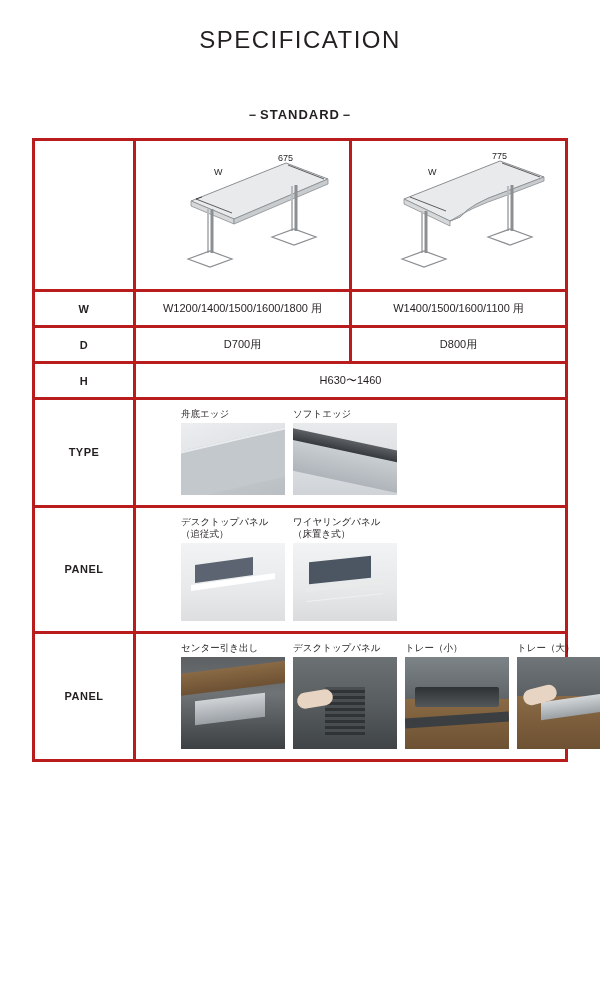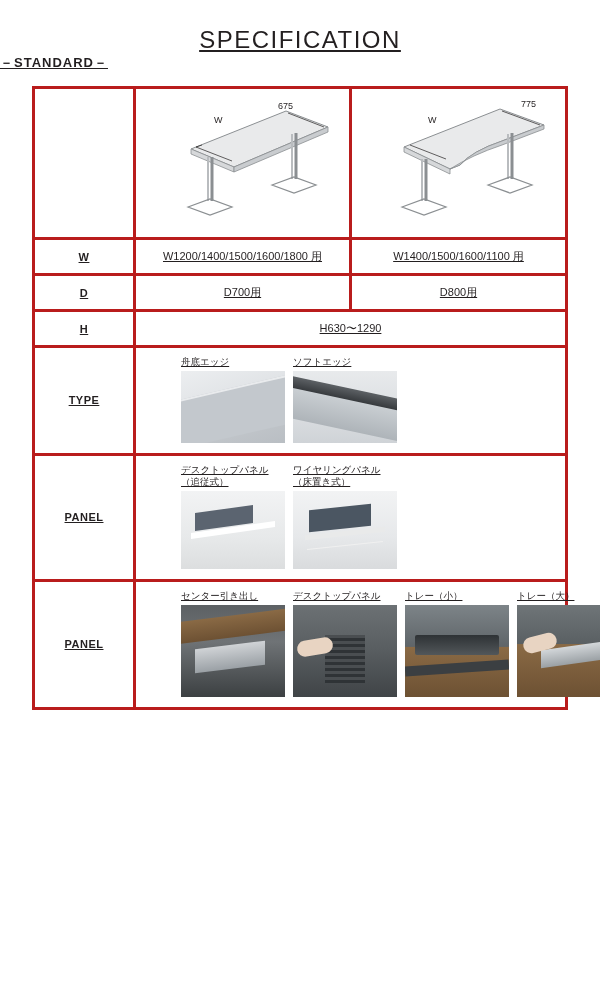--- a/index.html
+++ b/index.html
@@ -12,36 +12,36 @@
     height: 1000px;
     font-family: "Liberation Sans", sans-serif;
     color: #231f20;
     position: relative;
     overflow: hidden;
   }
   .page {
     width: 600px;
     height: 1000px;
     position: relative;
-    text-decoration: underline;
   }
   .page-title {
     text-align: center;
     font-size: 24px;
     letter-spacing: 1.5px;
     font-weight: 400;
     color: #231f20;
     margin: 0;
     padding-top: 26px;
   }
   .section-label {
-    text-align: left;
+    text-align: center;
     font-size: 13px;
     font-weight: bold;
     letter-spacing: 1px;
+    margin-top: 52px;
     color: #231f20;
   }
 
   table.spec {
     width: 536px;
     margin: 14px auto 0 auto;
     border-collapse: collapse;
     table-layout: fixed;
   }
   table.spec td {
@@ -263,42 +263,42 @@
             <path d="M98,80 Q120,66 150,56 L192,40 L192,36 L150,52 Q120,62 108,76 Z" fill="#c9cccf" stroke="#8b8f92" stroke-width="0.8"></path>
             <line x1="74" y1="70" x2="74" y2="112" stroke="#8b8f92" stroke-width="3"></line>
             <line x1="70" y1="70" x2="70" y2="112" stroke="#b9bcbf" stroke-width="2"></line>
             <line x1="160" y1="44" x2="160" y2="90" stroke="#8b8f92" stroke-width="3"></line>
             <line x1="156" y1="45" x2="156" y2="90" stroke="#b9bcbf" stroke-width="2"></line>
             <polygon points="50,118 72,110 94,118 72,126" fill="none" stroke="#8b8f92" stroke-width="1.2"></polygon>
             <polygon points="136,96 158,88 180,96 158,104" fill="none" stroke="#8b8f92" stroke-width="1.2"></polygon>
             <line x1="150" y1="22" x2="188" y2="36" stroke="#231f20" stroke-width="0.7"></line>
             <line x1="58" y1="56" x2="94" y2="70" stroke="#231f20" stroke-width="0.7"></line>
           </svg>
-          <span class="dim-label" style="left:140px; top:10px;margin-left:29px;">775</span>
+          <span class="dim-label" style="left:140px; top:10px;">775</span>
           <span class="dim-label" style="left:76px; top:26px;">W</span>
         </div>
       </td>
     </tr>
 
 
     <tr>
       <td class="rowhead">W</td>
       <td class="cell">W1200/1400/1500/1600/1800 用</td>
       <td class="cell">W1400/1500/1600/1100 用</td>
     </tr>
 
     <tr>
       <td class="rowhead">D</td>
       <td class="cell">D700用</td>
       <td class="cell">D800用</td>
     </tr>
 
     <tr>
       <td class="rowhead">H</td>
-      <td class="cell" colspan="2">H630〜1290</td>
+      <td class="cell" colspan="2">H630〜1460</td>
     </tr>
 
     <tr>
       <td class="rowhead">TYPE</td>
       <td class="leftcell" colspan="2">
         <div class="thumbs">
           <div class="thumb-block">
             <span class="thumb-cap">舟底エッジ</span>
             <div class="photo edge edge1"></div>
           </div>

